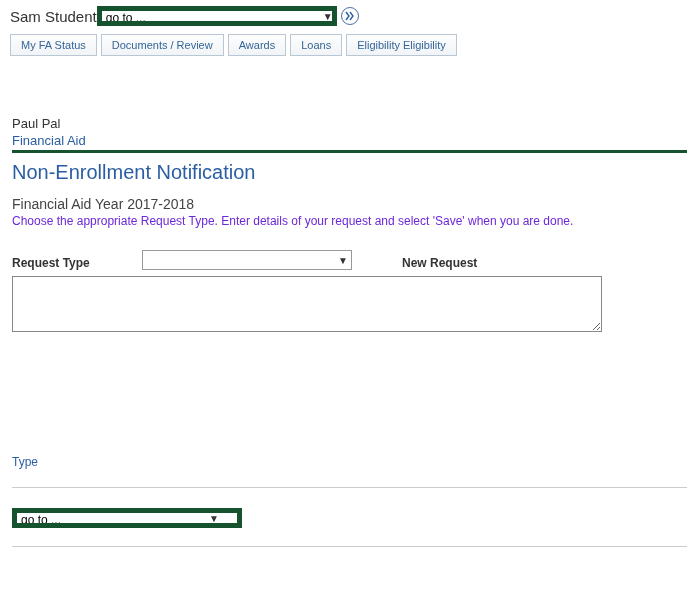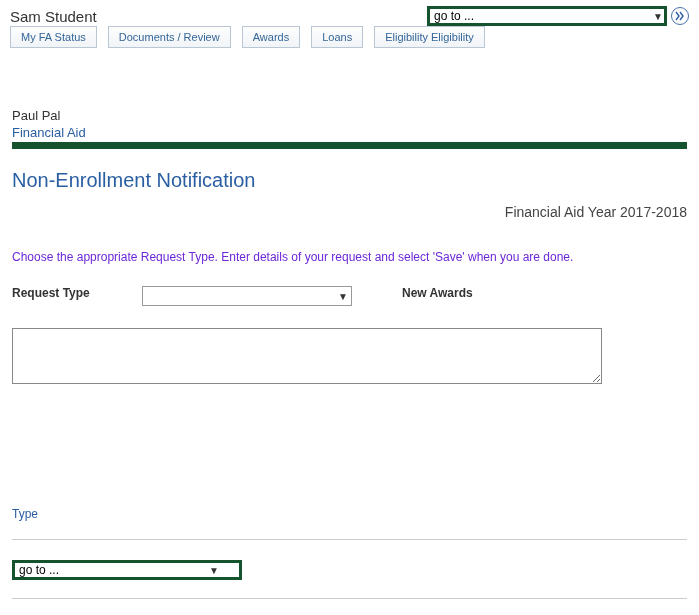--- a/index.html
+++ b/index.html
@@ -8,37 +8,36 @@
     padding: 6px 10px;
     font-family: Arial, Helvetica, sans-serif;
     font-size: 12px;
     color: #333;
     width: 699px;
     background: #fff;
   }
   .top-row {
     display: flex;
     align-items: center;
-    justify-content: space-between;
-    margin-bottom: 0;
+    margin-bottom: 8px;
   }
   .top-name {
     font-size: 15px;
     color: #333;
   }
   .goto-wrap {
     display: flex;
     align-items: center;
     gap: 4px;
   }
   .goto-select {
     width: 240px;
     height: 20px;
     font-size: 12px;
-    border: 3px solid #14532d;
+    border: 5px solid #14532d;
     background: #fff;
     padding: 0 4px;
     appearance: none;
     -webkit-appearance: none;
     position: relative;
   }
   .select-shell {
     position: relative;
     display: inline-block;
   }
@@ -61,21 +60,21 @@
     display: flex;
     align-items: center;
     justify-content: center;
     background: #fff;
     cursor: pointer;
     padding: 0;
   }
   .round-go svg { display:block; }
   .tabs {
     display: flex;
-    gap: 11px;
+    gap: 4px;
     margin-bottom: 60px;
   }
   .tab {
     border: 1px solid #b9c7d4;
     background: linear-gradient(#fdfdfd,#f1f4f7);
     color: #336699;
     font-size: 11px;
     padding: 4px 10px;
     cursor: pointer;
     white-space: nowrap;
@@ -91,45 +90,44 @@
     max-width: 690px;
   }
   .user-name {
     font-size: 13px;
     color: #333;
     margin-bottom: 2px;
   }
   .breadcrumb {
     font-size: 13px;
     color: #2a5ea3;
-    border-bottom: 7px solid #14532d;
+    border-bottom: 3px solid #14532d;
     padding-bottom: 2px;
-    margin-bottom: 20px;
+    margin-bottom: 8px;
   }
   .page-title {
     font-size: 20px;
     color: #2a5ea3;
     margin: 4px 0 12px 0;
   }
   .subheading {
     font-size: 14px;
     color: #444;
-    margin-bottom: 28px;
-    text-align: right;
+    margin-bottom: 0;
   }
   .instructions {
     font-size: 12px;
     color: #6d28d9;
     margin-bottom: 20px;
     line-height: 1.5;
   }
   .form-row {
     display: flex;
-    align-items: flex-start;
-    margin-bottom: 22px;
+    align-items: flex-end;
+    margin-bottom: 6px;
   }
   .form-label {
     font-size: 12px;
     font-weight: bold;
     color: #333;
     width: 130px;
   }
   .req-select-shell {
     position: relative;
     width: 210px;
@@ -219,21 +217,21 @@
   <div class="instructions">Choose the appropriate Request Type.  Enter details of your request and select 'Save' when you are done.</div>
 
   <div class="form-row">
     <div class="form-label">Request Type</div>
     <span class="req-select-shell">
       <select class="req-select">
         <option></option>
       </select>
       <span class="select-caret">▼</span>
     </span>
-    <div class="status-text">New Awards</div>
+    <div class="status-text">New Request</div>
   </div>
 
   <textarea class="details-area" value="" style=""></textarea>
 
   <div>
     <a class="save-link">Type</a>
   </div>
   <hr class="hr">
 
   <div class="bottom-goto">

